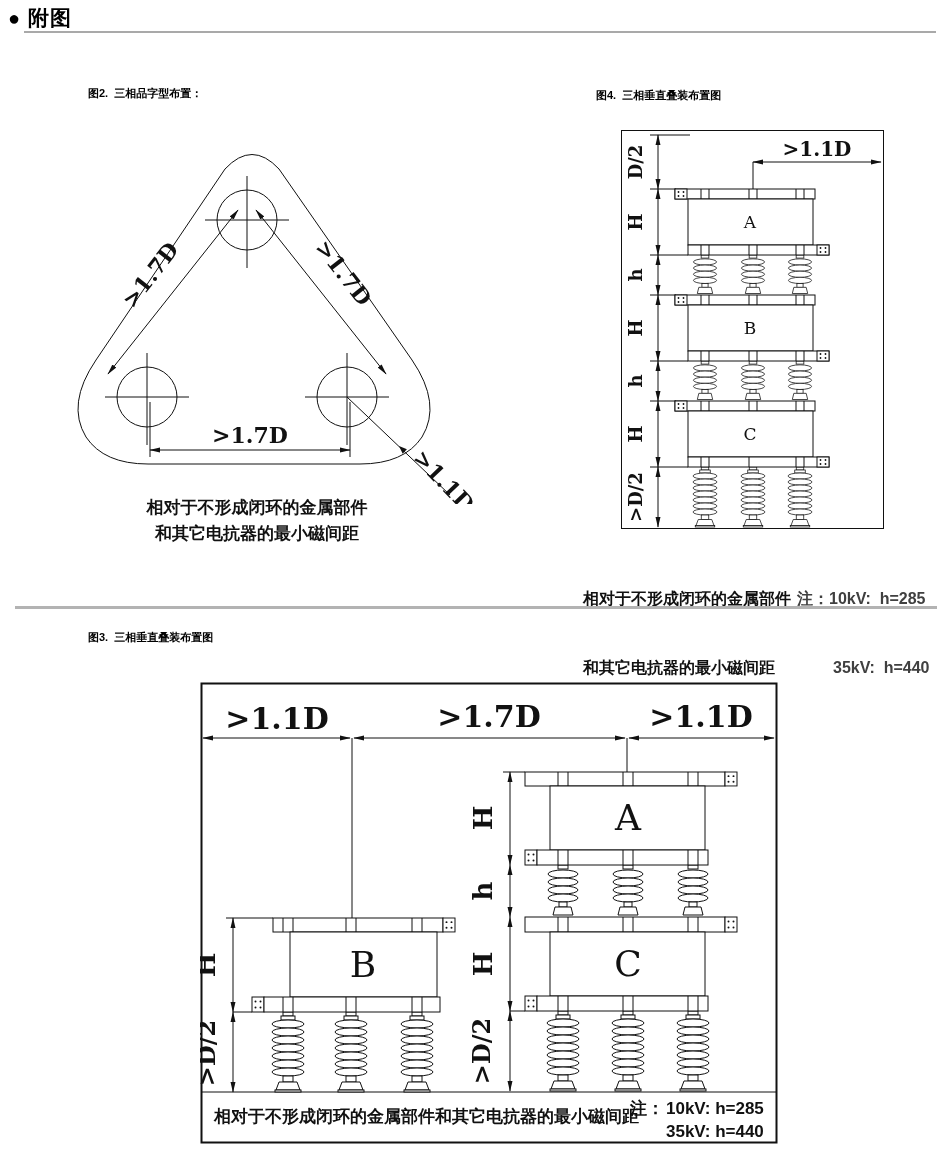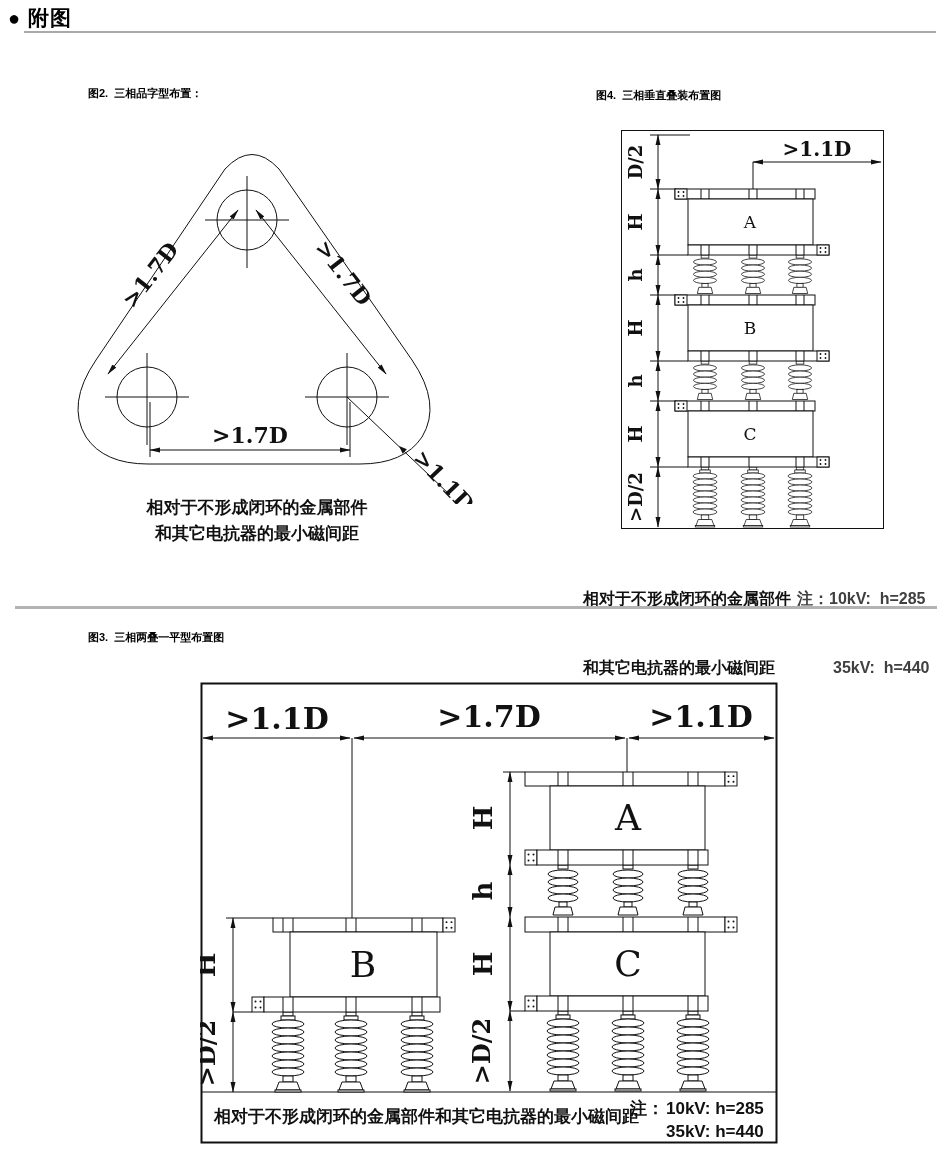--- a/index.html
+++ b/index.html
@@ -214,21 +214,21 @@
   <div>相对于不形成闭环的金属部件</div>
   <div>和其它电抗器的最小磁间距</div>
 </div>
 <div class="abs note" style="left:797px;top:541px;">
   <div><span>注：</span><span>10kV:  h=285</span></div>
   <div class="ind">35kV:  h=440</div>
 </div>
 
 <div class="divider"></div>
 
-<div class="fig-title" style="left:88px;top:630px;">图3.  三相两叠一平型布置图</div>
+<div class="fig-title" style="left:88px;top:630px;">图3.  三相垂直叠装布置图</div>
 
 <svg class="abs" style="left:200px;top:682px;" width="578" height="462" viewBox="0 0 578 462">
   <rect class="ln2" x="1.5" y="1.5" width="575" height="459"></rect>
   <path class="ln" d="M2 410 H576"></path>
 
   <g>
     <path class="ln" d="M152 56 V236 M427 56 V90"></path>
     <line class="ln" x1="3" y1="56" x2="150" y2="56" marker-start="url(#ah)" marker-end="url(#ah)"></line>
     <line class="ln" x1="154" y1="56" x2="425" y2="56" marker-start="url(#ah)" marker-end="url(#ah)"></line>
     <line class="ln" x1="429" y1="56" x2="574" y2="56" marker-start="url(#ah)" marker-end="url(#ah)"></line>

